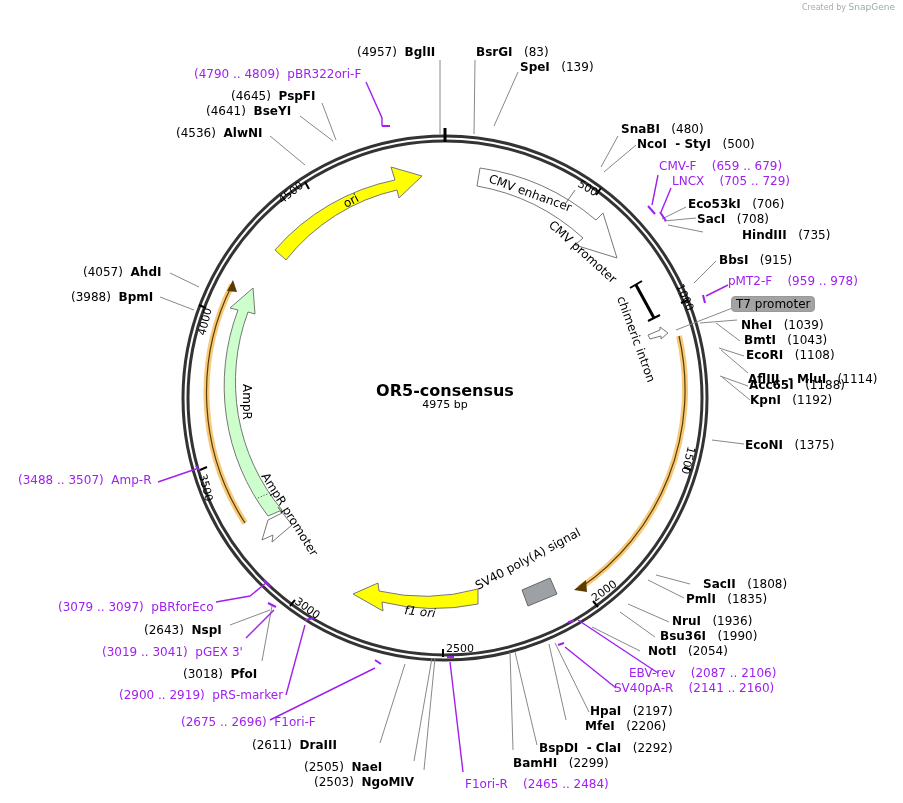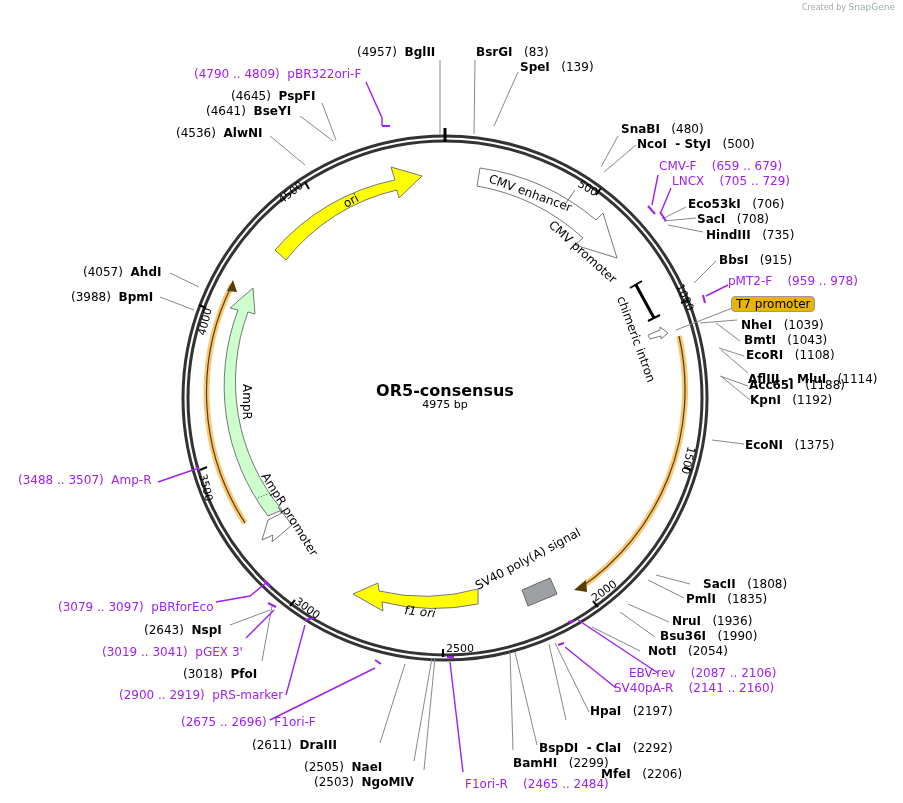--- a/index.html
+++ b/index.html
@@ -7,21 +7,21 @@
   #map{position:absolute;left:0;top:0;}
   .lbl{position:absolute;white-space:nowrap;font-size:12px;color:#000;line-height:14px;}
   .lbl .pos{font-weight:normal;}
   .lbl .nm{font-weight:bold;}
   .lbl.primer{color:#a020f0;}
   .lbl.primer .nm{font-weight:normal;}
   .credit{position:absolute;right:8px;top:2px;font-size:8px;color:#aaa;}
   .credit b{color:#9aa;font-weight:normal;font-size:9px;}
   .title{position:absolute;left:445px;top:381px;transform:translateX(-50%);font-weight:bold;font-size:16px;}
   .sub{position:absolute;left:445px;top:398px;transform:translateX(-50%);font-size:11px;}
-  .boxed{border:1px solid #999;border-radius:4px;padding:0 4px;background:#eab308;}
+  .boxed{border:1px solid #999;border-radius:4px;padding:0 4px;background:#a3a3a3;}
 </style>
 </head>
 <body>
 
 <svg id="map" width="903" height="803" viewBox="0 0 903 803">
 
   <circle cx="445" cy="398" r="262" fill="none" stroke="#333" stroke-width="3"></circle>
   <circle cx="445" cy="398" r="257" fill="none" stroke="#333" stroke-width="3"></circle>
   <line x1="445" y1="128" x2="445" y2="142" stroke="#000" stroke-width="3"></line>
 
@@ -160,36 +160,36 @@
 
 <div class="lbl boxed" style="left:731px;top:296px;">T7 promoter</div>
 
 <div class="lbl" style="left:357px;top:45px;"><span class="pos">(4957)</span>&nbsp; <span class="nm">BglII</span></div>
 <div class="lbl" style="left:476px;top:45px;"><span class="nm">BsrGI</span>&nbsp;&nbsp; <span class="pos">(83)</span></div>
 <div class="lbl" style="left:520px;top:60px;"><span class="nm">SpeI</span>&nbsp;&nbsp; <span class="pos">(139)</span></div>
 <div class="lbl" style="left:621px;top:122px;"><span class="nm">SnaBI</span>&nbsp;&nbsp; <span class="pos">(480)</span></div>
 <div class="lbl" style="left:637px;top:137px;"><span class="nm" style="white-space:pre">NcoI  - StyI</span>&nbsp;&nbsp; <span class="pos">(500)</span></div>
 <div class="lbl" style="left:688px;top:197px;"><span class="nm">Eco53kI</span>&nbsp;&nbsp; <span class="pos">(706)</span></div>
 <div class="lbl" style="left:697px;top:212px;"><span class="nm">SacI</span>&nbsp;&nbsp; <span class="pos">(708)</span></div>
-<div class="lbl" style="left:706px;top:228px;text-align:right;"><span class="nm">HindIII</span>&nbsp;&nbsp; <span class="pos">(735)</span></div>
+<div class="lbl" style="left:742px;top:228px;text-align:right;"><span class="nm">HindIII</span>&nbsp;&nbsp; <span class="pos">(735)</span></div>
 <div class="lbl" style="left:719px;top:253px;"><span class="nm">BbsI</span>&nbsp;&nbsp; <span class="pos">(915)</span></div>
 <div class="lbl" style="left:741px;top:318px;"><span class="nm">NheI</span>&nbsp;&nbsp; <span class="pos">(1039)</span></div>
 <div class="lbl" style="left:744px;top:333px;"><span class="nm">BmtI</span>&nbsp;&nbsp; <span class="pos">(1043)</span></div>
 <div class="lbl" style="left:746px;top:348px;"><span class="nm">EcoRI</span>&nbsp;&nbsp; <span class="pos">(1108)</span></div>
 <div class="lbl" style="left:748px;top:363px;margin-top:9px;"><span class="nm" style="white-space:pre">AflIII  - MluI</span>&nbsp;&nbsp; <span class="pos">(1114)</span></div>
 <div class="lbl" style="left:749px;top:378px;"><span class="nm">Acc65I</span>&nbsp;&nbsp; <span class="pos">(1188)</span></div>
 <div class="lbl" style="left:750px;top:393px;"><span class="nm">KpnI</span>&nbsp;&nbsp; <span class="pos">(1192)</span></div>
 <div class="lbl" style="left:745px;top:438px;"><span class="nm">EcoNI</span>&nbsp;&nbsp; <span class="pos">(1375)</span></div>
 <div class="lbl" style="left:695px;top:577px;margin-left:8px;"><span class="nm">SacII</span>&nbsp;&nbsp; <span class="pos">(1808)</span></div>
 <div class="lbl" style="left:686px;top:592px;"><span class="nm">PmlI</span>&nbsp;&nbsp; <span class="pos">(1835)</span></div>
 <div class="lbl" style="left:672px;top:614px;"><span class="nm">NruI</span>&nbsp;&nbsp; <span class="pos">(1936)</span></div>
 <div class="lbl" style="left:660px;top:629px;"><span class="nm">Bsu36I</span>&nbsp;&nbsp; <span class="pos">(1990)</span></div>
 <div class="lbl" style="left:648px;top:644px;"><span class="nm">NotI</span>&nbsp;&nbsp; <span class="pos">(2054)</span></div>
 <div class="lbl" style="left:590px;top:704px;"><span class="nm">HpaI</span>&nbsp;&nbsp; <span class="pos">(2197)</span></div>
-<div class="lbl" style="left:601px;top:719px;margin-top:48px;"><span class="nm">MfeI</span>&nbsp;&nbsp; <span class="pos">(2206)</span></div>
+<div class="lbl" style="left:585px;top:719px;"><span class="nm">MfeI</span>&nbsp;&nbsp; <span class="pos">(2206)</span></div>
 <div class="lbl" style="left:539px;top:741px;"><span class="nm" style="white-space:pre">BspDI  - ClaI</span>&nbsp;&nbsp; <span class="pos">(2292)</span></div>
 <div class="lbl" style="left:513px;top:756px;"><span class="nm">BamHI</span>&nbsp;&nbsp; <span class="pos">(2299)</span></div>
 
 <div class="lbl" style="left:314px;top:775px;"><span class="pos">(2503)</span>&nbsp; <span class="nm">NgoMIV</span></div>
 <div class="lbl" style="left:304px;top:760px;"><span class="pos">(2505)</span>&nbsp; <span class="nm">NaeI</span></div>
 <div class="lbl" style="left:252px;top:738px;"><span class="pos">(2611)</span>&nbsp; <span class="nm">DraIII</span></div>
 <div class="lbl" style="left:183px;top:667px;"><span class="pos">(3018)</span>&nbsp; <span class="nm">PfoI</span></div>
 <div class="lbl" style="left:144px;top:623px;"><span class="pos">(2643)</span>&nbsp; <span class="nm">NspI</span></div>
 <div class="lbl" style="left:71px;top:290px;"><span class="pos">(3988)</span>&nbsp; <span class="nm">BpmI</span></div>
 <div class="lbl" style="left:83px;top:265px;"><span class="pos">(4057)</span>&nbsp; <span class="nm">AhdI</span></div>

